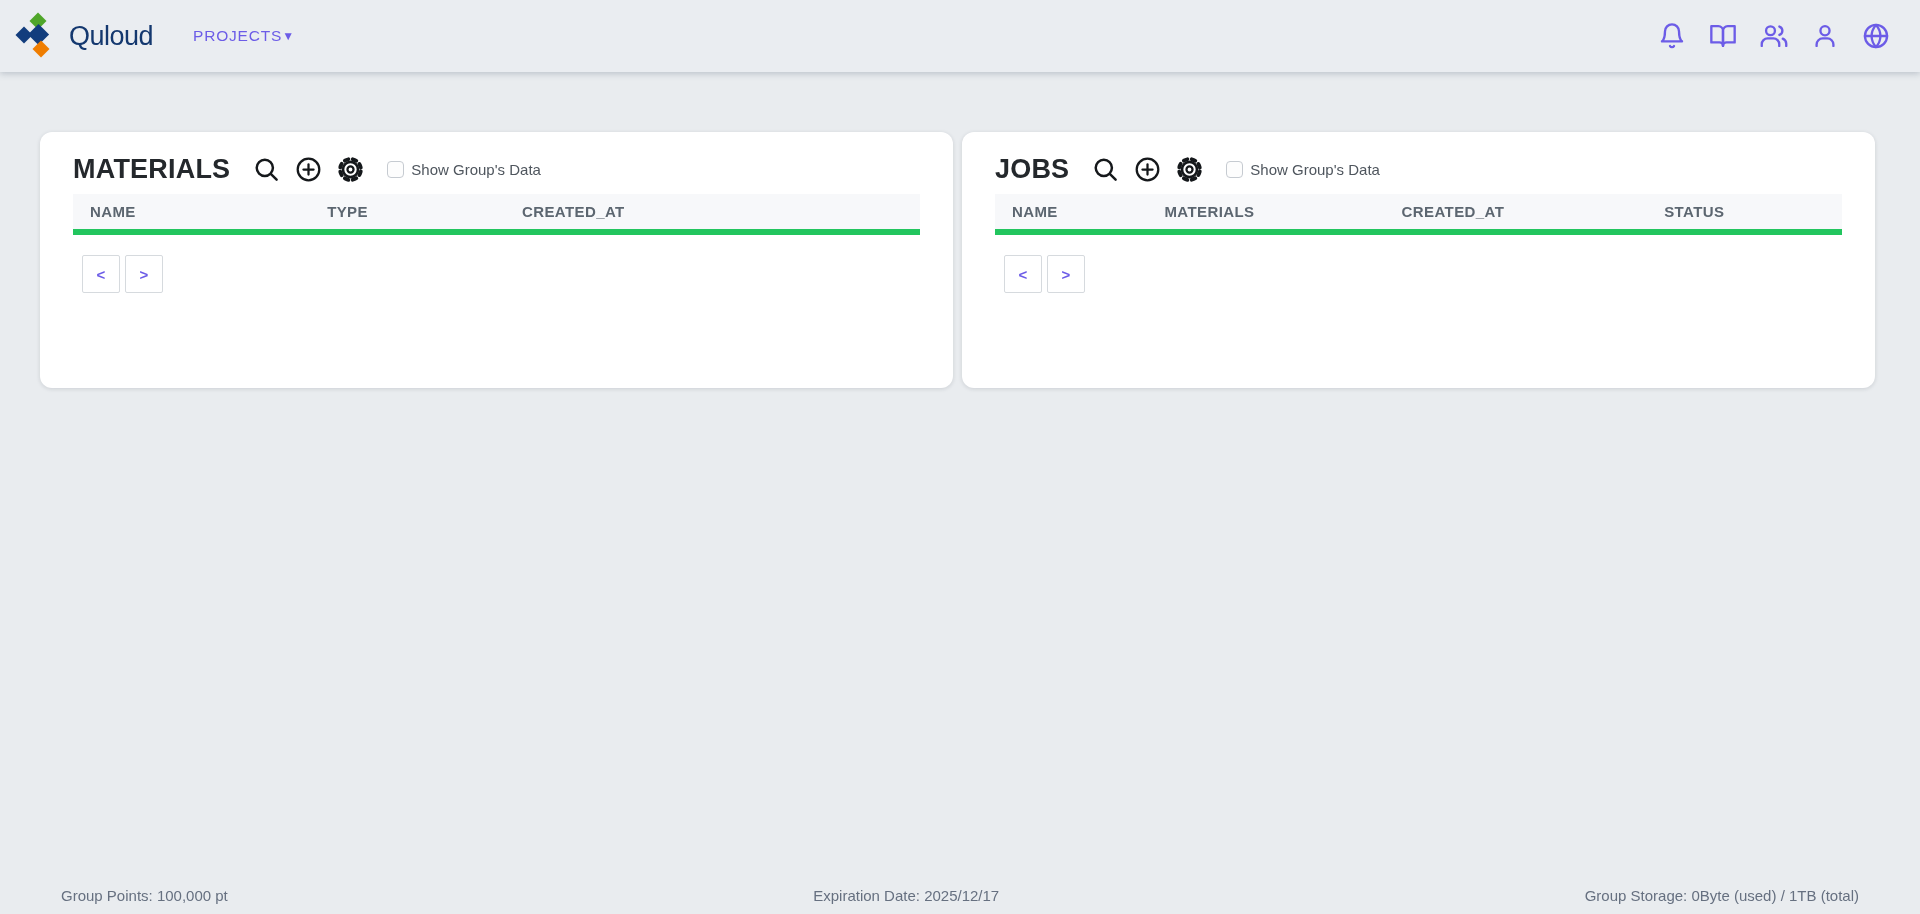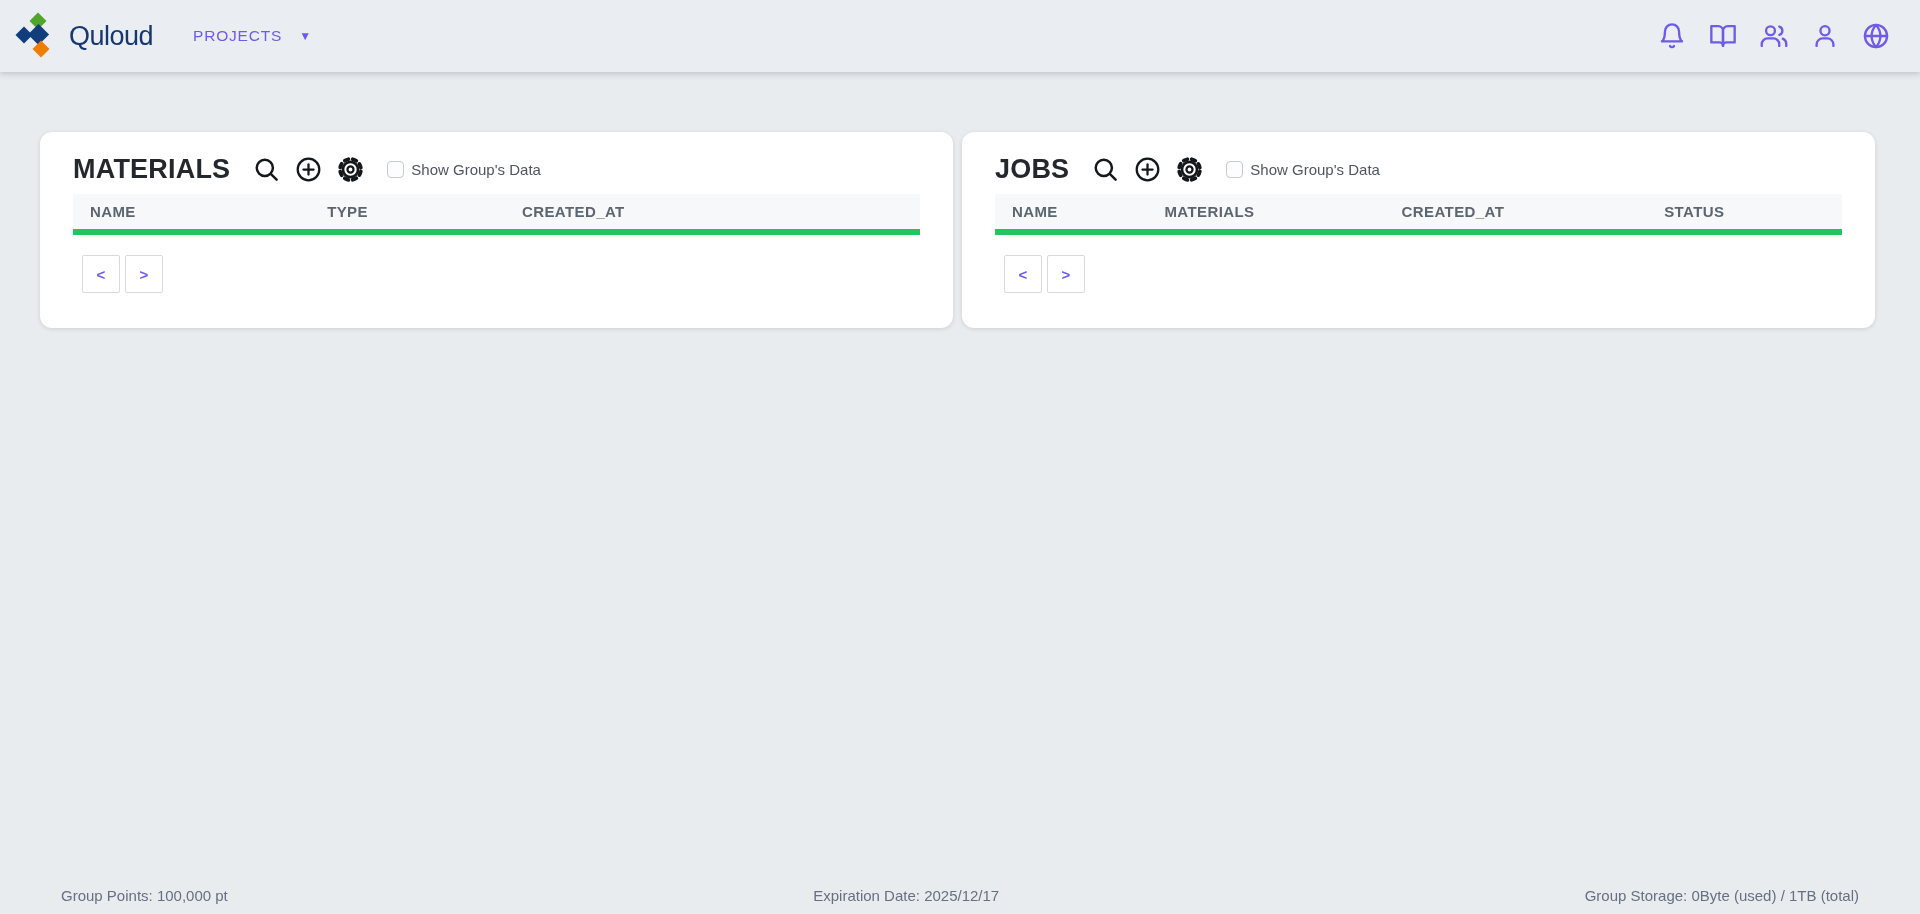--- a/index.html
+++ b/index.html
@@ -27,34 +27,34 @@
   .d { position:absolute; }
   .d-green  { width:12px; height:12px; background:#4fa62a; left:18px; top:3px;  transform:rotate(45deg); }
   .d-navy1  { width:12px; height:12px; background:#123d7d; left:4px;  top:17px; transform:rotate(45deg); }
   .d-navy2  { width:15px; height:15px; background:#123d7d; left:17px; top:15px; transform:rotate(45deg); }
   .d-orange { width:12px; height:12px; background:#ef7d00; left:21px; top:31px; transform:rotate(45deg); }
   .logo-text {
     font-size:27px; font-weight:normal; color:#14386f;
     letter-spacing:-0.5px; margin-left:7px;
   }
   .projects {
-    margin-left:40px; display:flex; align-items:center; gap:17px;
+    margin-left:40px; display:flex; align-items:center; gap:0;
     color:#6c5ce7; font-size:15.5px; font-weight:500; letter-spacing:.8px;
     cursor:pointer; text-decoration:none;
   }
   .caret { font-size:12px; line-height:1; }
   .header-icons { margin-left:auto; margin-right:30px; display:flex; align-items:center; gap:23px; }
   .hicon-btn { background:none; border:none; width:28px; height:28px; padding:0; cursor:pointer; }
   .hicon-btn svg { width:28px; height:28px; stroke:#6c5ce7; fill:none; stroke-width:2; stroke-linecap:round; stroke-linejoin:round; }
 
   
   .main { display:flex; gap:9px; padding:60px 40px 0 40px; }
   .panel {
     background:#ffffff;
-    width:913px; height:196px;
+    width:913px; height:256px;
     border-radius:12px;
     box-shadow:0 1px 4px rgba(25,35,50,.14);
     padding:18px 33px 0 33px;
   }
   .panel-head { display:flex; align-items:center; height:38px; }
   .panel-title { font-size:27px; font-weight:bold; color:#24282c; letter-spacing:.2px; }
   .icon-btn { background:none; border:none; padding:0; width:27px; height:27px; cursor:pointer; margin-left:15px; }
   .icon-btn.first { margin-left:23px; }
   .icon-btn svg { width:27px; height:27px; stroke:#15181b; fill:none; stroke-linecap:round; stroke-linejoin:round; }
   .checkbox { margin-left:23px; display:flex; align-items:center; gap:7px; font-size:15px; color:#4f565e; cursor:pointer; }

